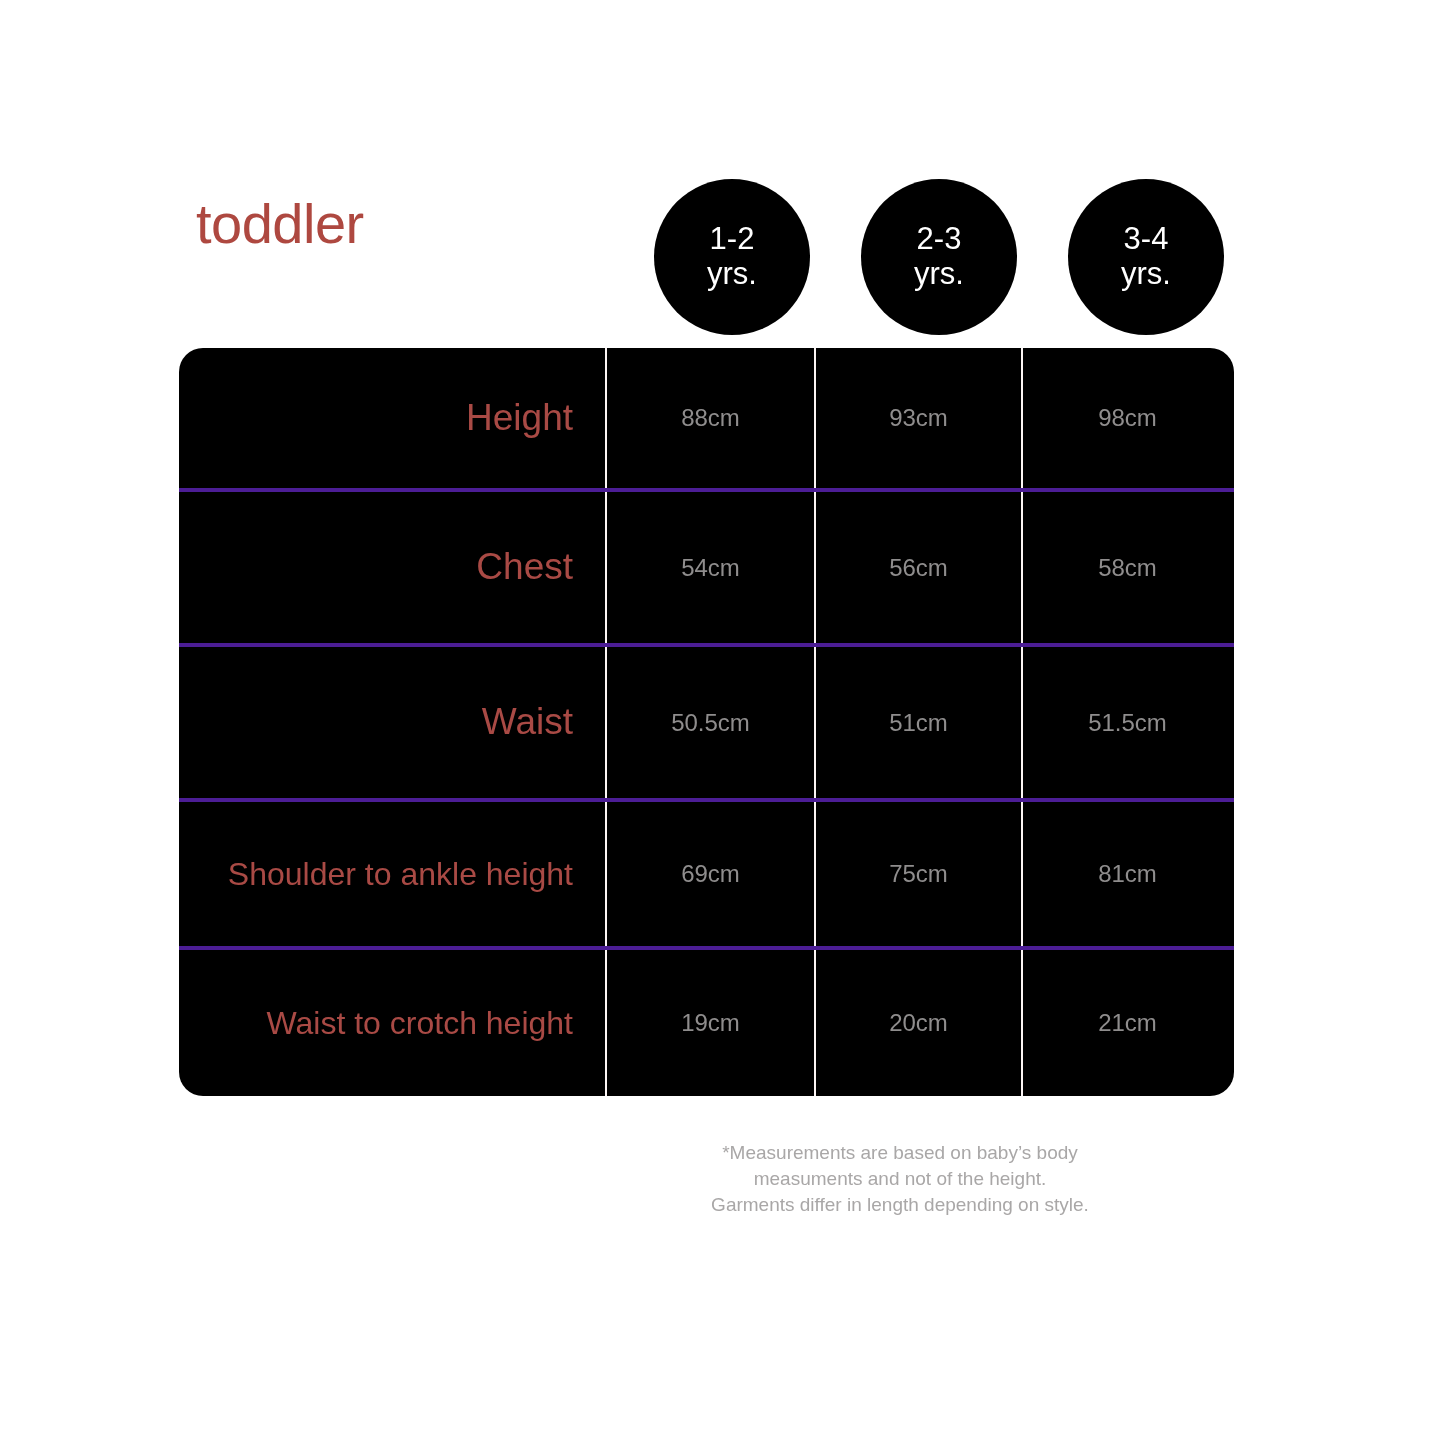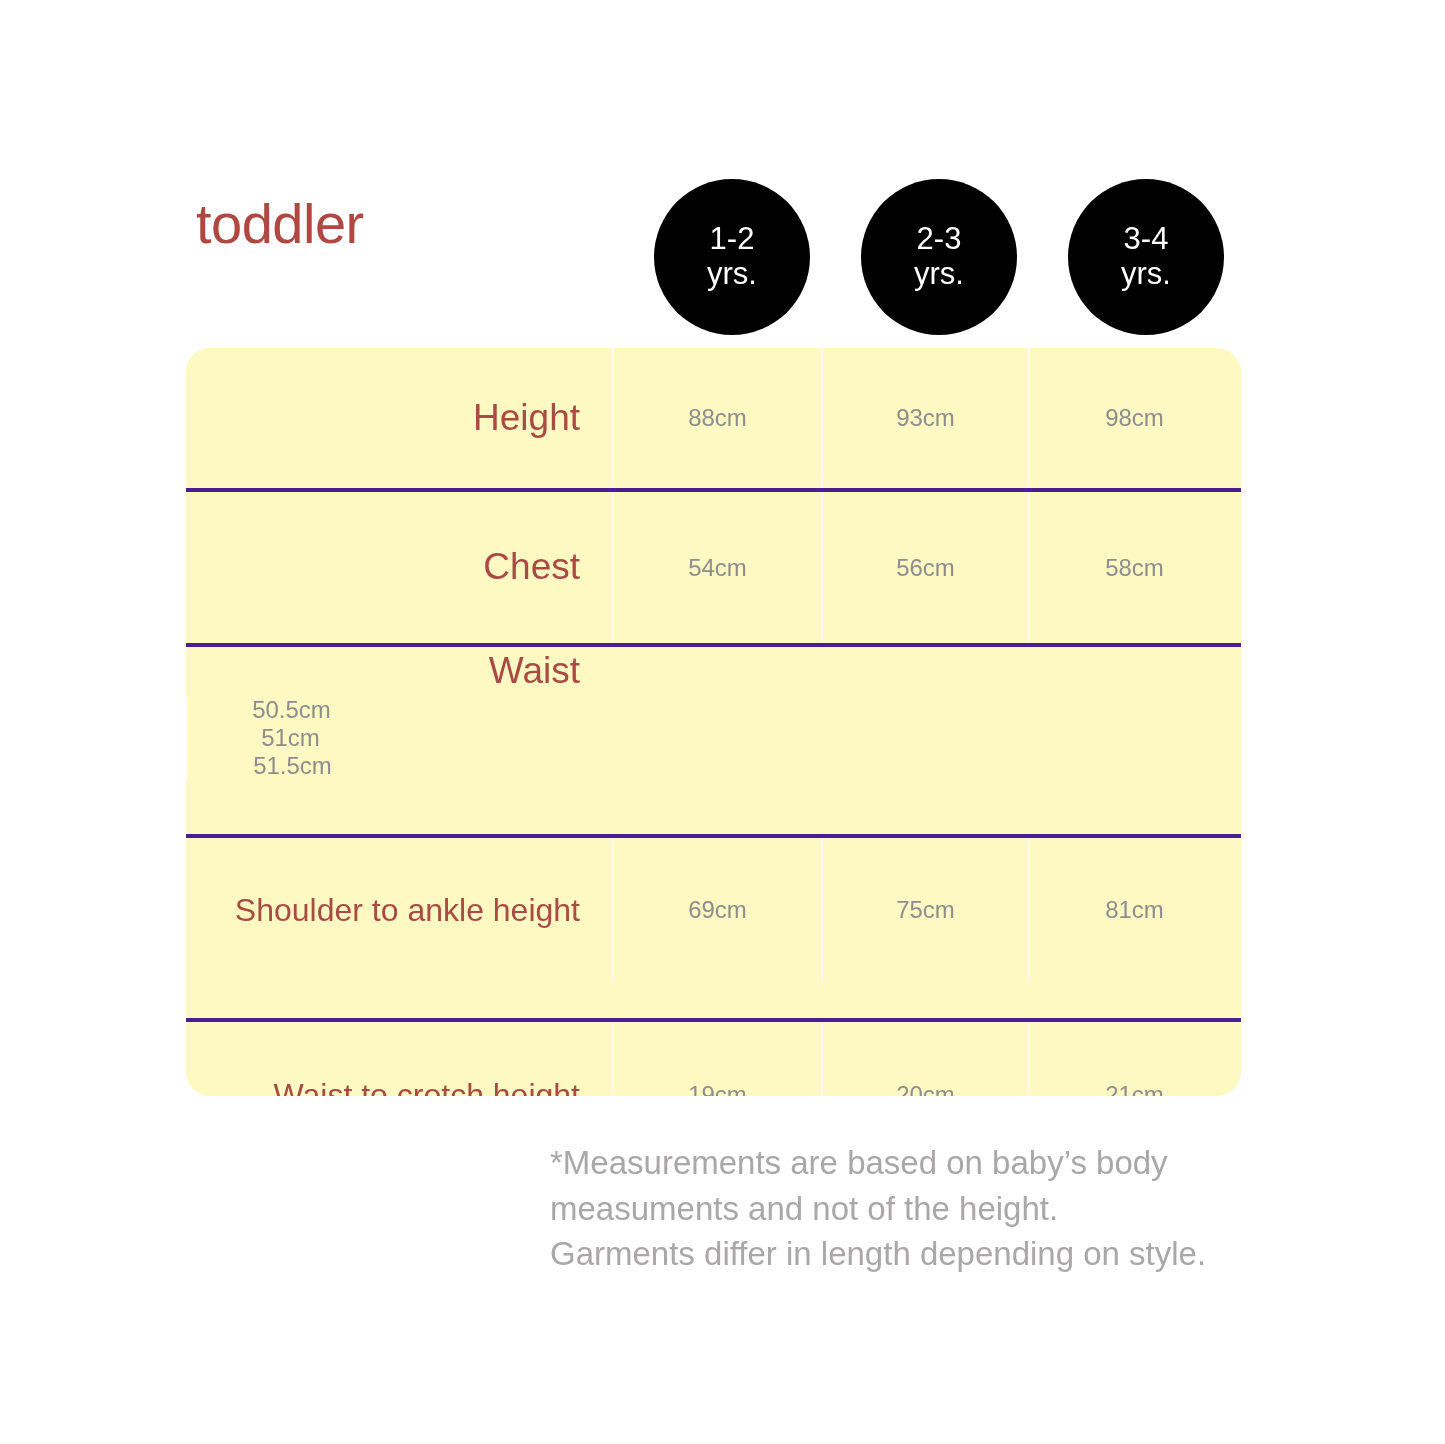--- a/index.html
+++ b/index.html
@@ -59,41 +59,41 @@
     text-align: center;
   }
   .badge-1 { left: 33px; }
   .badge-2 { left: 240px; }
   .badge-3 { left: 447px; }
   .badge span { display: block; }
 
   
   .size-table {
     position: absolute;
-    left: 186px;
+    left: 179px;
     top: 348px;
     width: 1055px;
     height: 748px;
-    background: #fef9c3;
+    background: #000000;
     border-radius: 24px;
     overflow: hidden;
   }
   .table-row {
     display: flex;
     align-items: stretch;
     box-sizing: border-box;
     border-top: 4px solid #4c1d95;
   }
   .table-row:first-child { border-top: none; }
 
   .row-h-1 { height: 140px; }
   .row-h-2 { height: 155px; }
-  .row-h-3 { height: 191px; flex-direction: column; }
+  .row-h-3 { height: 155px; }
   .row-h-4 { height: 148px; }
-  .row-h-5 { height: 150px; margin-top: 36px; }
+  .row-h-5 { height: 150px; }
 
   .cell-label {
     width: 426px;
     box-sizing: border-box;
     padding-right: 32px;
     display: flex;
     align-items: center;
     justify-content: flex-end;
     text-align: right;
     color: #A94A45;
@@ -116,23 +116,23 @@
   .col-1 { width: 209px; }
   .col-2 { width: 207px; }
   .col-3 { width: 211px; }
 
   
   .footnote {
     position: absolute;
     left: 550px;
     top: 1140px;
     width: 700px;
-    text-align: left;
+    text-align: center;
     color: #A9A7A7;
-    font-size: 33px;
+    font-size: 19px;
     font-weight: 300;
     line-height: 1.38;
   }
   .footnote .fn-line { display: block; }
 </style>
 </head>
 <body>
 
 <div id="page">
 

